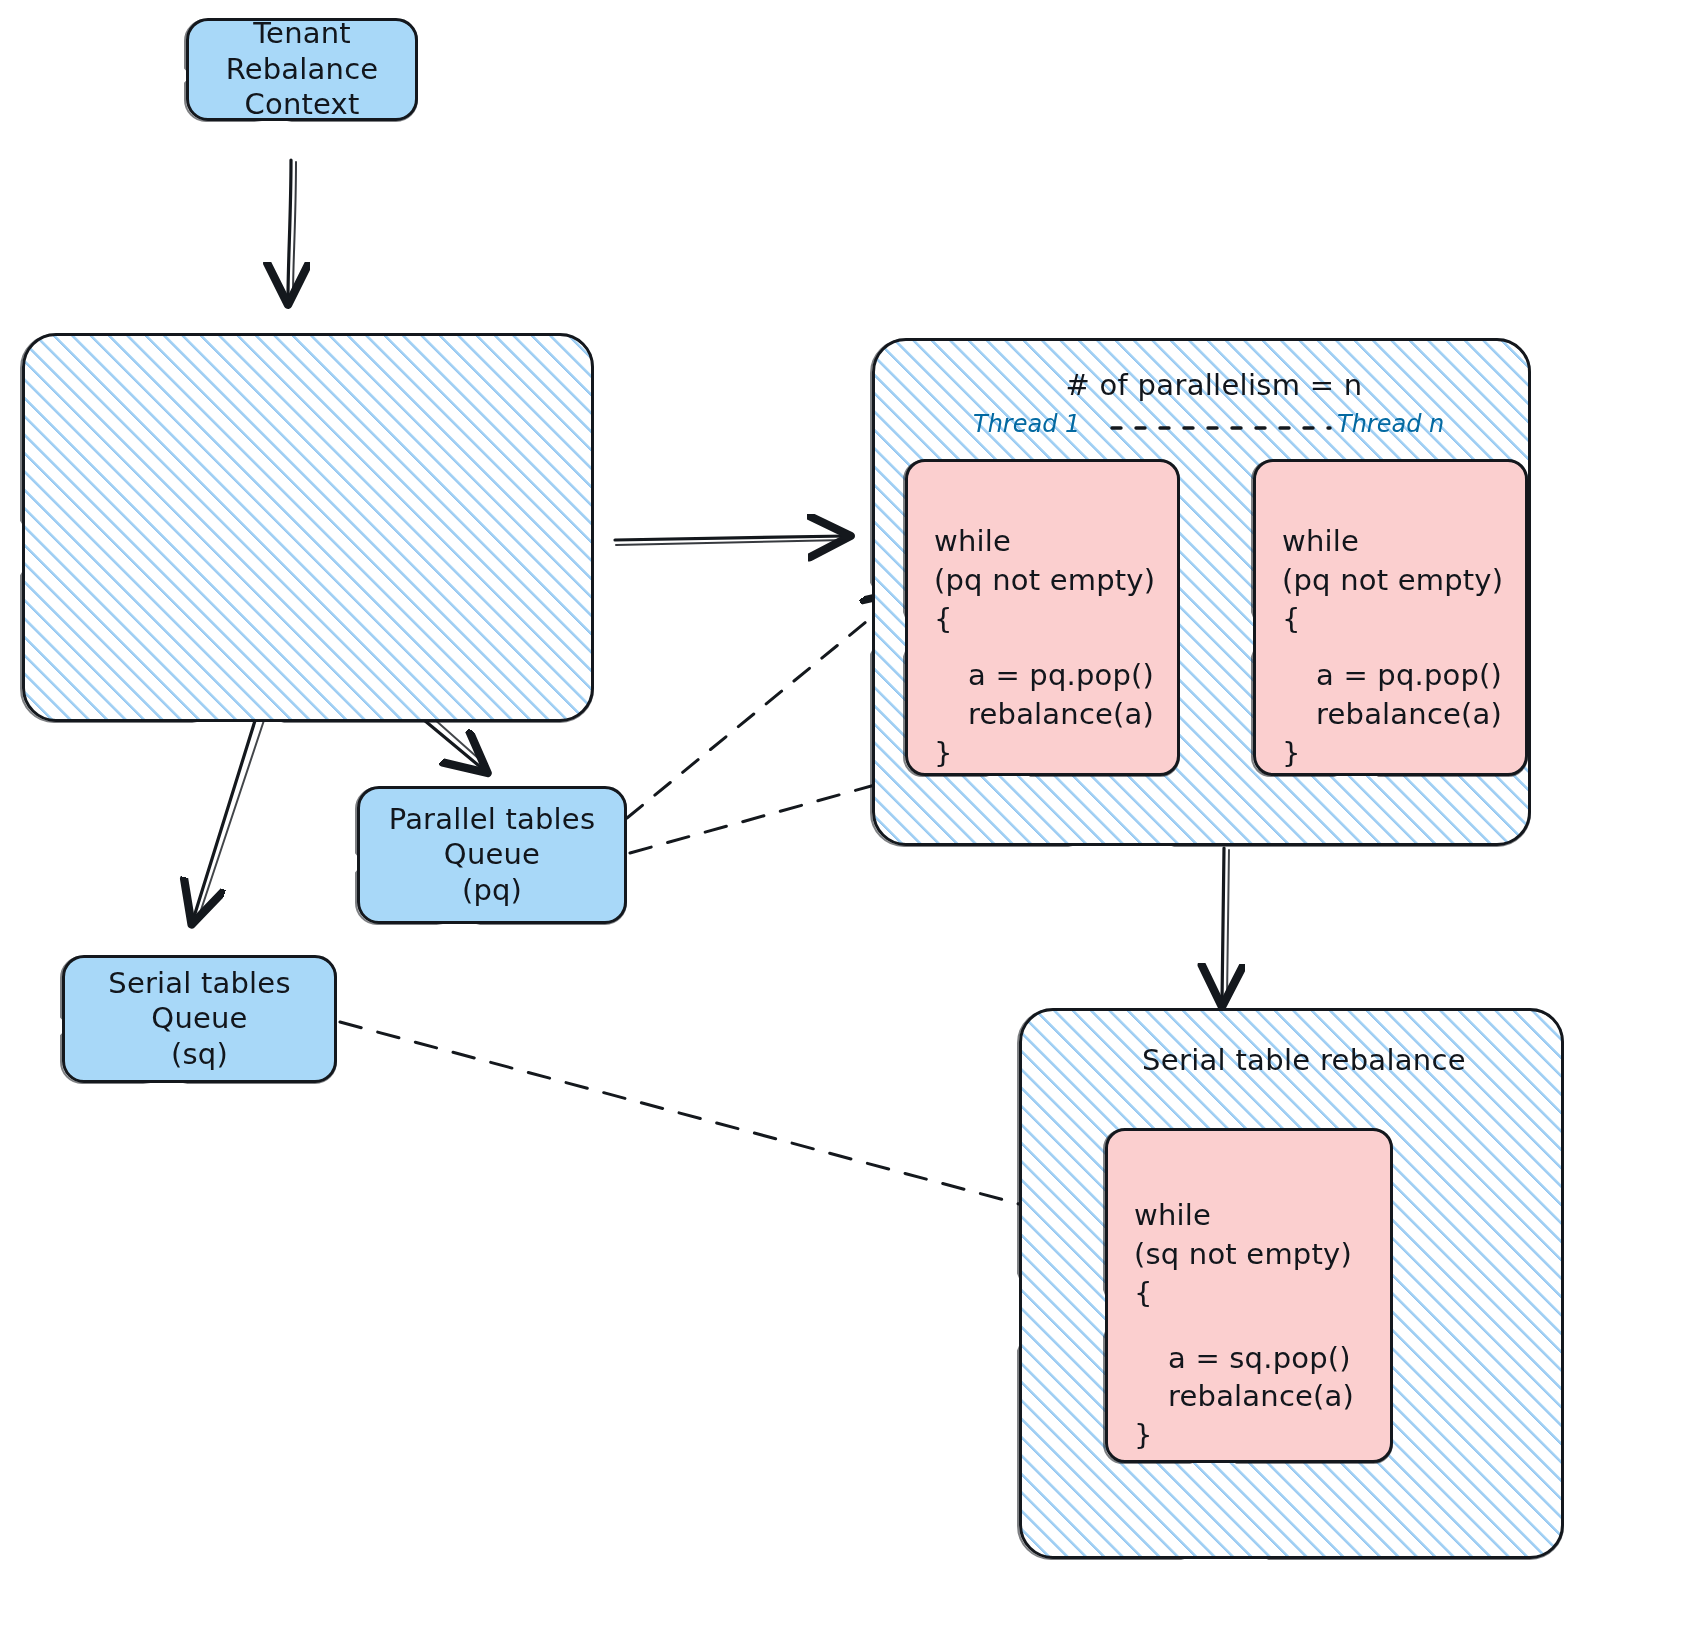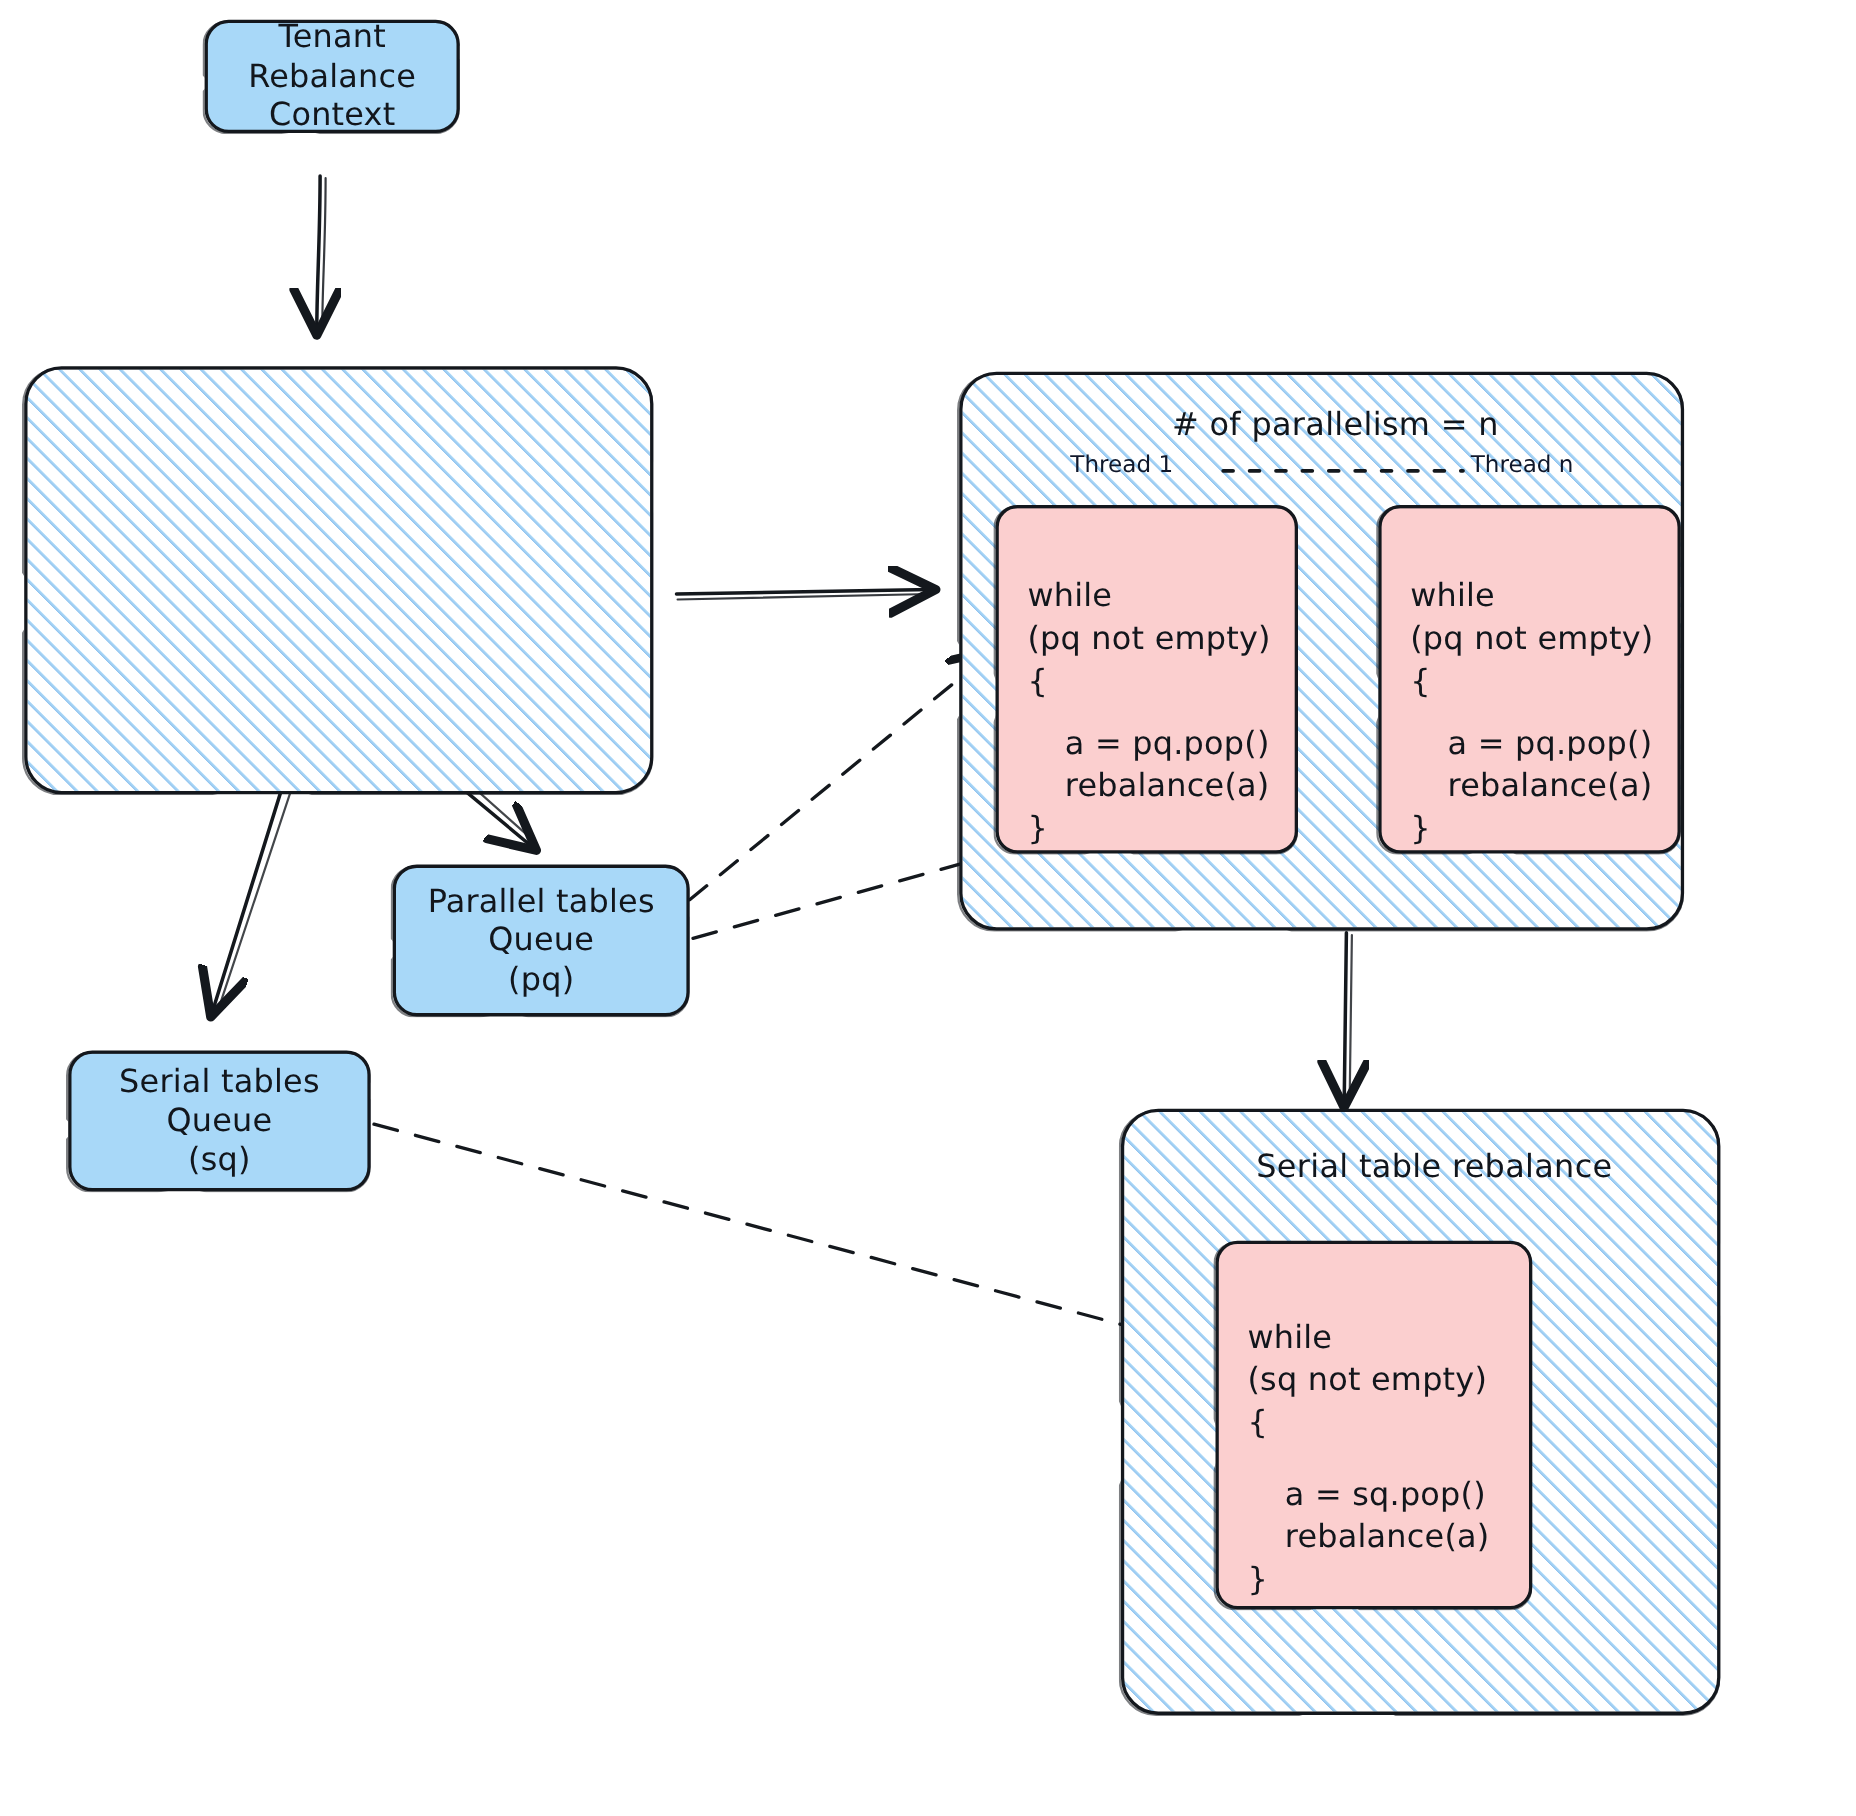--- a/index.html
+++ b/index.html
@@ -102,22 +102,23 @@
     padding: 60px 0 0 26px;
     font-size: 29px;
     line-height: 1.34;
   }
   .code .ln { display: block; white-space: pre; }
   .code .ind { padding-left: 34px; }
   .code .gap { height: 26px; }
 
   .thread-label {
     position: absolute;
-    font-size: 21px;
-    color: #0f172a;
+    font-size: 24px;
+    color: #0369a1;
+    font-style: italic;
   }
 </style>
 </head>
 <body>
 
 <div id="canvas">
 
   <svg id="edges" viewBox="0 0 1687 1651">
     <defs>
       <marker id="ah" markerWidth="16" markerHeight="16" refX="11" refY="6" orient="auto">

